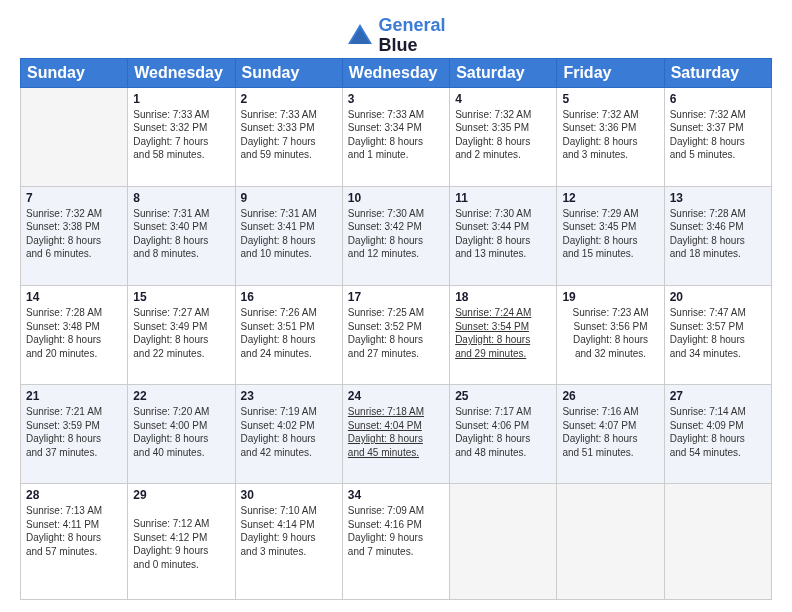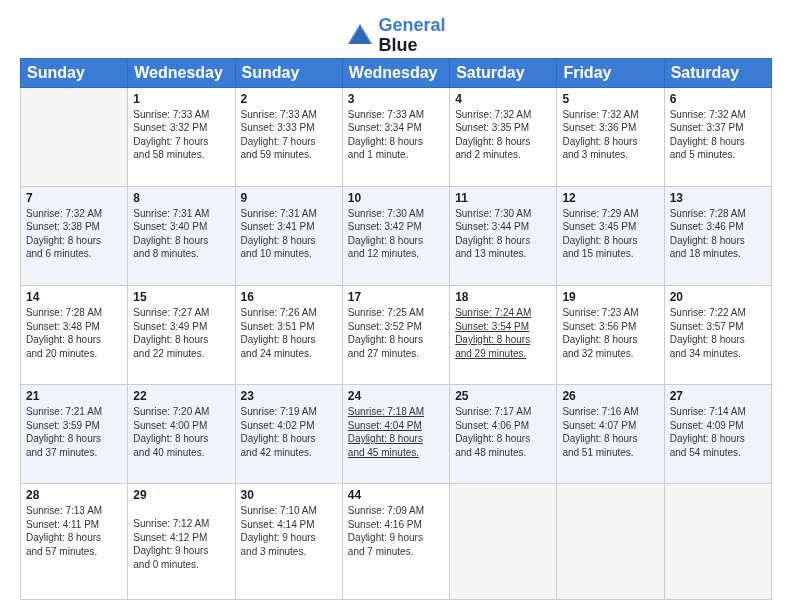--- a/index.html
+++ b/index.html
@@ -260,28 +260,28 @@
           </td>
           <td>
             <span class="day-number">18</span>
             <div class="day-info" style="white-space: pre-line; text-decoration: underline;">Sunrise: 7:24 AM
 Sunset: 3:54 PM
 Daylight: 8 hours
 and 29 minutes.</div>
           </td>
           <td>
             <span class="day-number">19</span>
-            <div class="day-info" style="white-space: pre-line;">Sunrise: 7:23 AM
+            <div class="day-info" style="white-space: pre-line; text-align: center;">Sunrise: 7:23 AM
 Sunset: 3:56 PM
 Daylight: 8 hours
 and 32 minutes.</div>
           </td>
           <td>
             <span class="day-number">20</span>
-            <div class="day-info" style="white-space: pre-line;">Sunrise: 7:22 AM
+            <div class="day-info" style="white-space: pre-line;">Sunrise: 7:47 AM
 Sunset: 3:57 PM
 Daylight: 8 hours
 and 34 minutes.</div>
           </td>
         </tr>
         <tr>
           <td>
             <span class="day-number">21</span>
             <div class="day-info" style="white-space: pre-line;">Sunrise: 7:21 AM
 Sunset: 3:59 PM
@@ -347,21 +347,21 @@
 and 0 minutes.</div>
           </td>
           <td>
             <span class="day-number">30</span>
             <div class="day-info" style="white-space: pre-line;">Sunrise: 7:10 AM
 Sunset: 4:14 PM
 Daylight: 9 hours
 and 3 minutes.</div>
           </td>
           <td>
-            <span class="day-number">44</span>
+            <span class="day-number">34</span>
             <div class="day-info" style="white-space: pre-line;">Sunrise: 7:09 AM
 Sunset: 4:16 PM
 Daylight: 9 hours
 and 7 minutes.</div>
           </td>
           <td class="empty"></td>
           <td class="empty"></td>
           <td class="empty"></td>
         </tr>
       </tbody>

